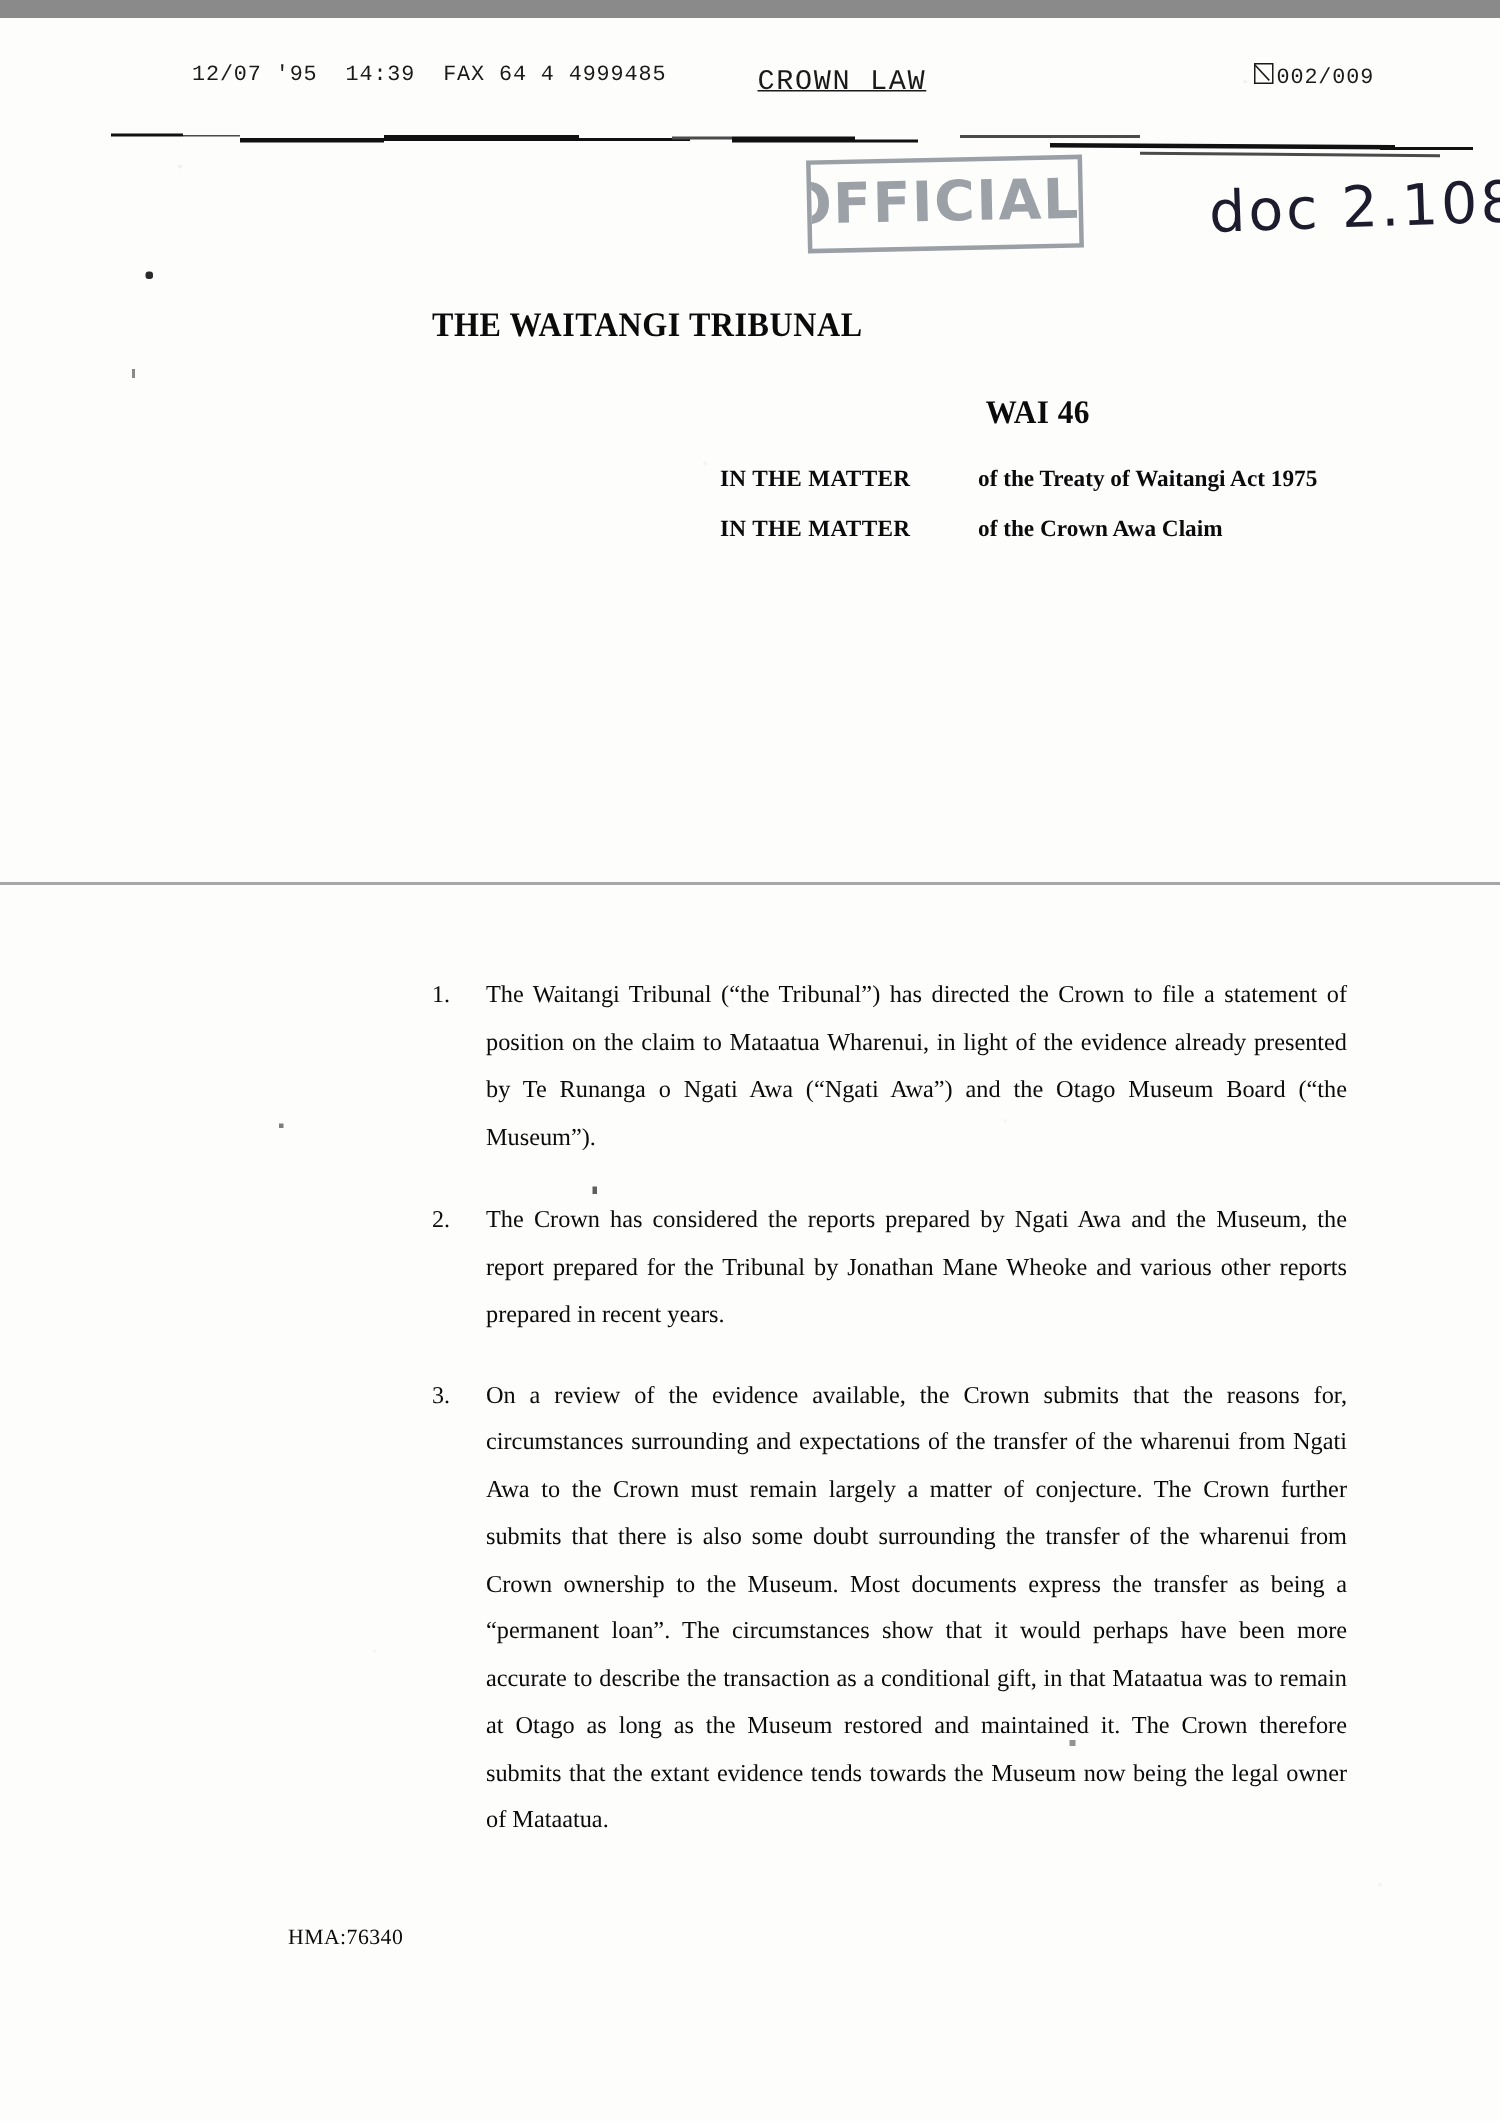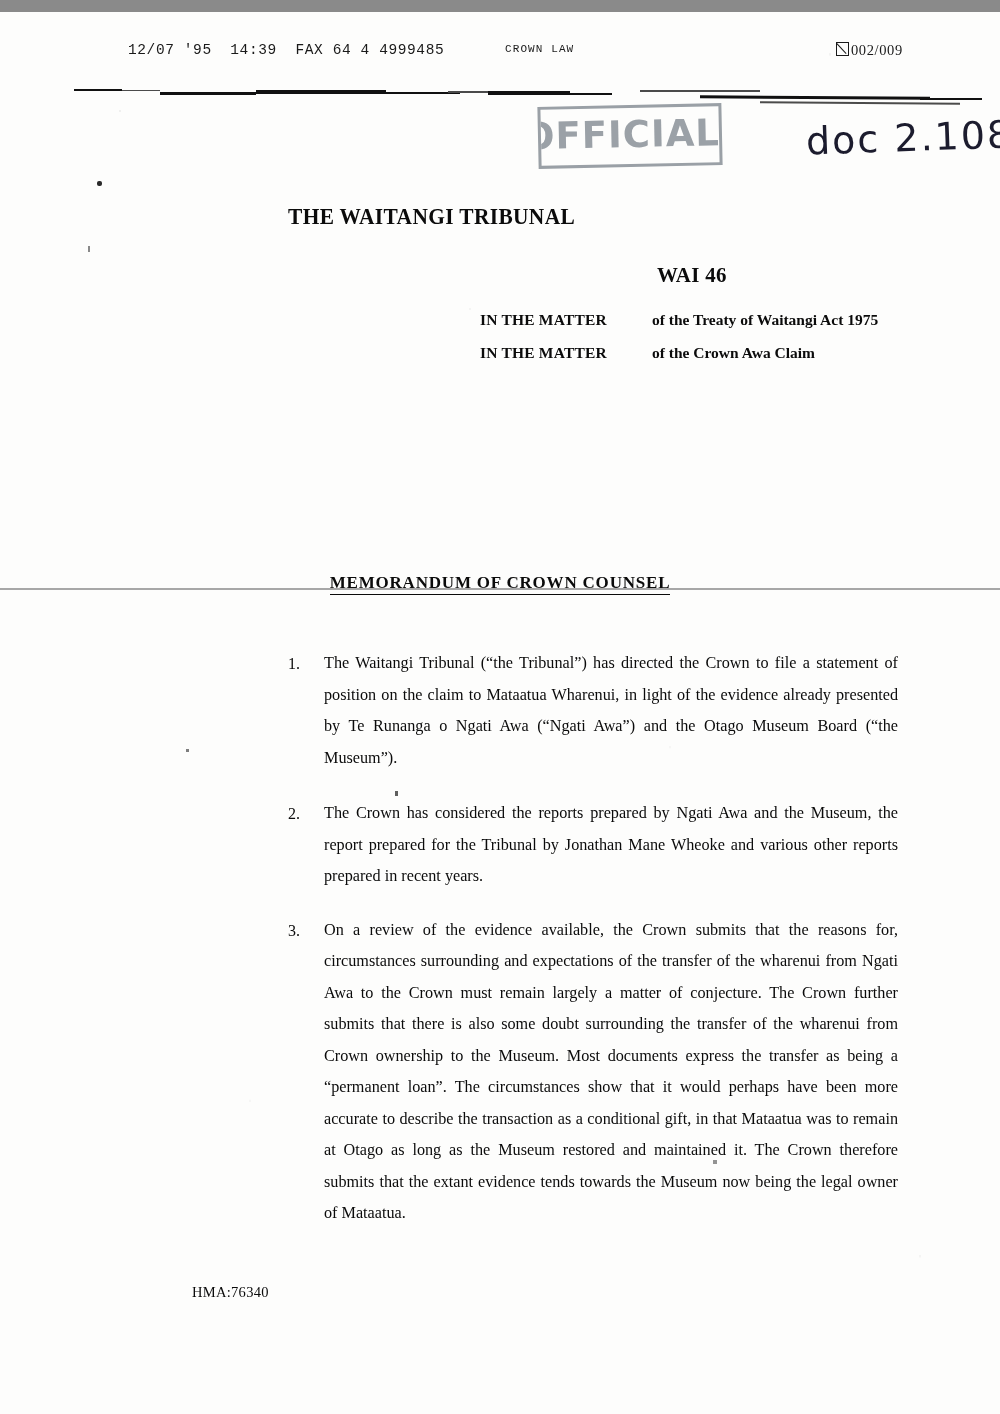--- a/index.html
+++ b/index.html
@@ -45,22 +45,22 @@
     top: 30px;
     left: 0;
     width: 1000px;
     height: 22px;
     font-family: "Liberation Mono", "DejaVu Sans Mono", monospace;
     font-size: 14.5px;
     letter-spacing: .6px;
     color: #1a1a1a;
   }
   .fax-stamp-id  { position: absolute; left: 128px; top: 0; white-space: pre; }
-  .fax-sender    { position: absolute; left: 505px; top: 1px; font-size: 11px; letter-spacing: 1.1px; }
-  .fax-pages     { position: absolute; left: 836px; top: 0; white-space: pre; font-family: Liberation Serif, serif; }
+  .fax-sender    { position: absolute; left: 505px; top: 1px; font-size: 19px; letter-spacing: 1.1px; text-decoration: underline; }
+  .fax-pages     { position: absolute; left: 836px; top: 0; white-space: pre; }
   .fax-pages .boxglyph {
     display: inline-block;
     width: 11px; height: 12px;
     border: 1.3px solid #1a1a1a;
     position: relative;
     vertical-align: -1px;
     margin-right: 2px;
   }
   .fax-pages .boxglyph::after {
     content: "";
@@ -266,21 +266,21 @@
     </div>
     <div class="matter-row">
       <div class="matter-label">IN THE MATTER</div>
       <div class="matter-value">of the Crown Awa Claim</div>
     </div>
   </div>
 
   <div class="scanline" style="top:576px;"></div>
 
   <div class="memo-heading">
-    <span>MEMORANDUM OF CROWN COUNSEL</span><br>
+    <br>
   </div>
 
   <div class="body">
     <div class="para">
       <div class="para-num">1.</div>
       <div class="para-text">The Waitangi Tribunal (“the Tribunal”) has directed the Crown to file a statement of position on the claim to Mataatua Wharenui, in light of the evidence already presented by Te Runanga o Ngati Awa (“Ngati Awa”) and the Otago Museum Board (“the Museum”).</div>
     </div>
     <div class="para tight">
       <div class="para-num">2.</div>
       <div class="para-text">The Crown has considered the reports prepared by Ngati Awa and the Museum, the report prepared for the Tribunal by Jonathan Mane Wheoke and various other reports prepared in recent years.</div>

